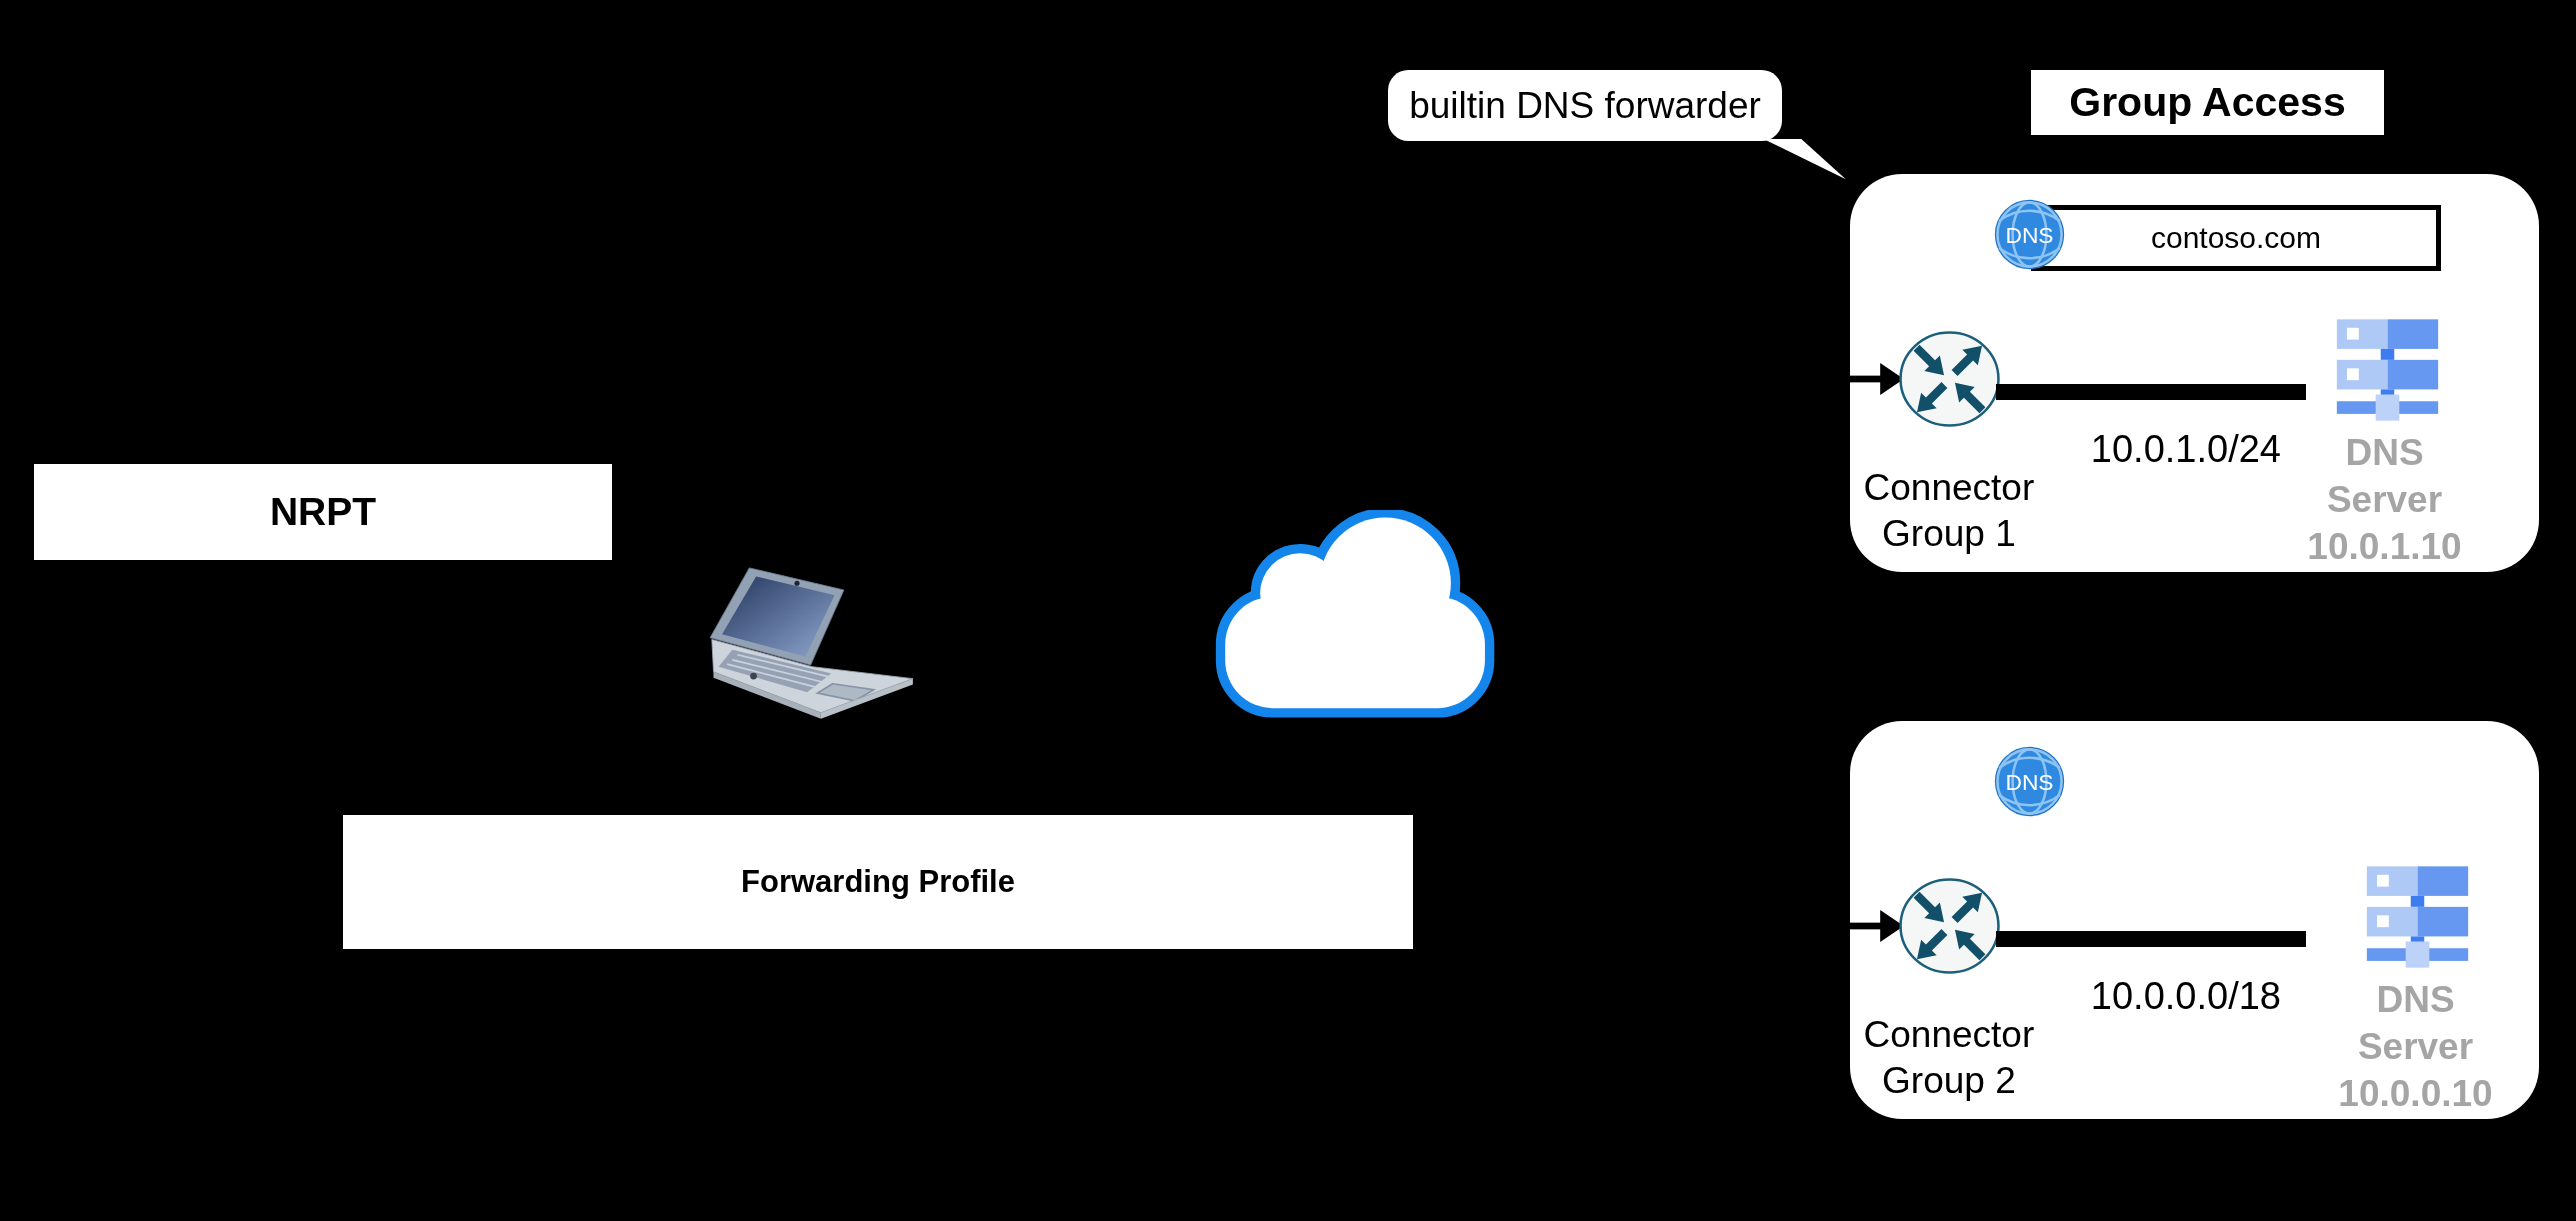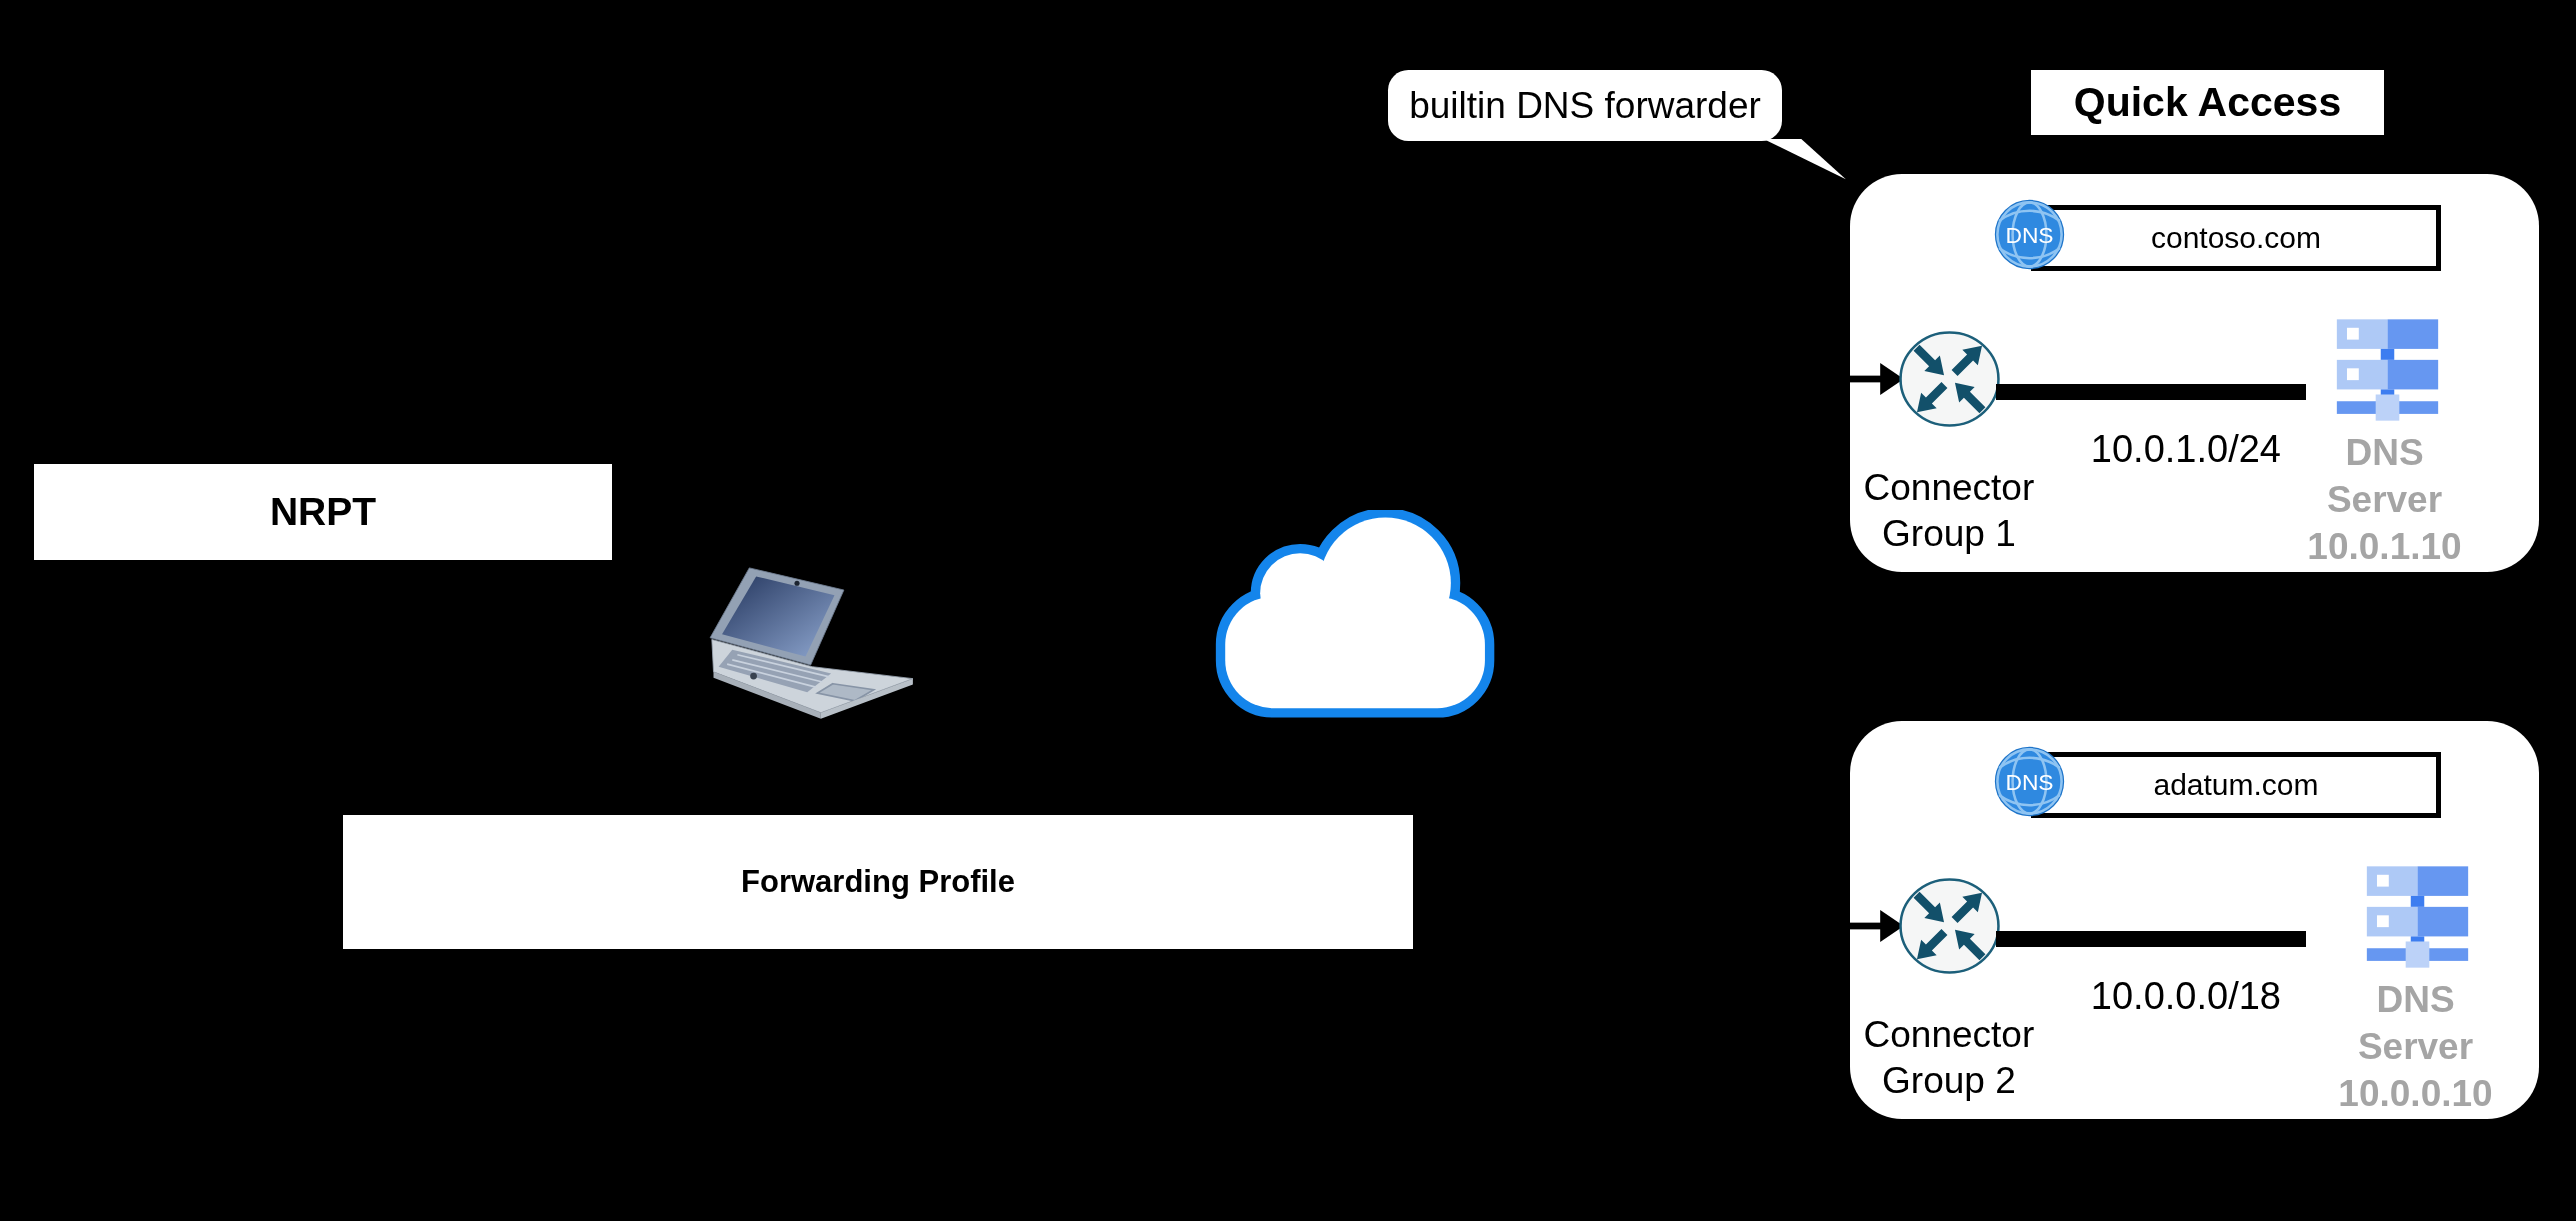--- a/index.html
+++ b/index.html
@@ -96,21 +96,21 @@
 
 <div id="stage">
 
   <div id="callout">
     <span>builtin DNS forwarder</span>
   </div>
   <svg id="callout-tail" viewBox="0 0 125 50">
     <polygon points="25,0 70,0 123,48" fill="#fff"></polygon>
   </svg>
 
-  <div class="badge" id="quick-access">Quick Access</div>
+  <div class="badge" id="quick-access">Group Access</div>
   <div class="badge" id="nrpt">NRPT</div>
   <div class="badge" id="fwd-profile">
     <div>Forwarding Profile</div>
   </div>
 
   <svg id="laptop" viewBox="0 0 250 182">
     <polygon points="52,4 163,30 124,118 6,86" fill="#93a1b4" stroke="#6e7c90" stroke-width="1"></polygon>
     <polygon points="60,14 152,36 118,108 20,82" fill="url(#scr)"></polygon>
     <circle cx="108" cy="22" r="3" fill="#1c2430"></circle>
     <polygon points="8,88 126,120 244,134 136,174 10,126" fill="#cdd4db" stroke="#9aa5b1" stroke-width="1"></polygon>
@@ -164,23 +164,20 @@
       <div>Group 1</div>
     </div>
     <div class="server-label">
       <div>DNS</div>
       <div>Server</div>
       <div>10.0.1.10</div>
     </div>
   </div>
 
   <div class="card card--2" id="card-1">
-    <div class="domain-box">
-      <span>adatum.com</span>
-    </div>
     <svg class="globe" viewBox="0 0 84 84">
       <use href="#globe-sym"></use>
       <text x="42" y="52" text-anchor="middle" font-size="27" fill="#fff" font-family="Liberation Sans, sans-serif">DNS</text>
     </svg>
     <svg class="entry-arrow" viewBox="0 0 66 38">
       <rect x="0" y="15" width="40" height="8" fill="#000"></rect>
       <polygon points="38,0 38,38 66,19" fill="#000"></polygon>
     </svg>
     <svg class="router" viewBox="0 0 122 116">
       <use href="#router-sym"></use>

